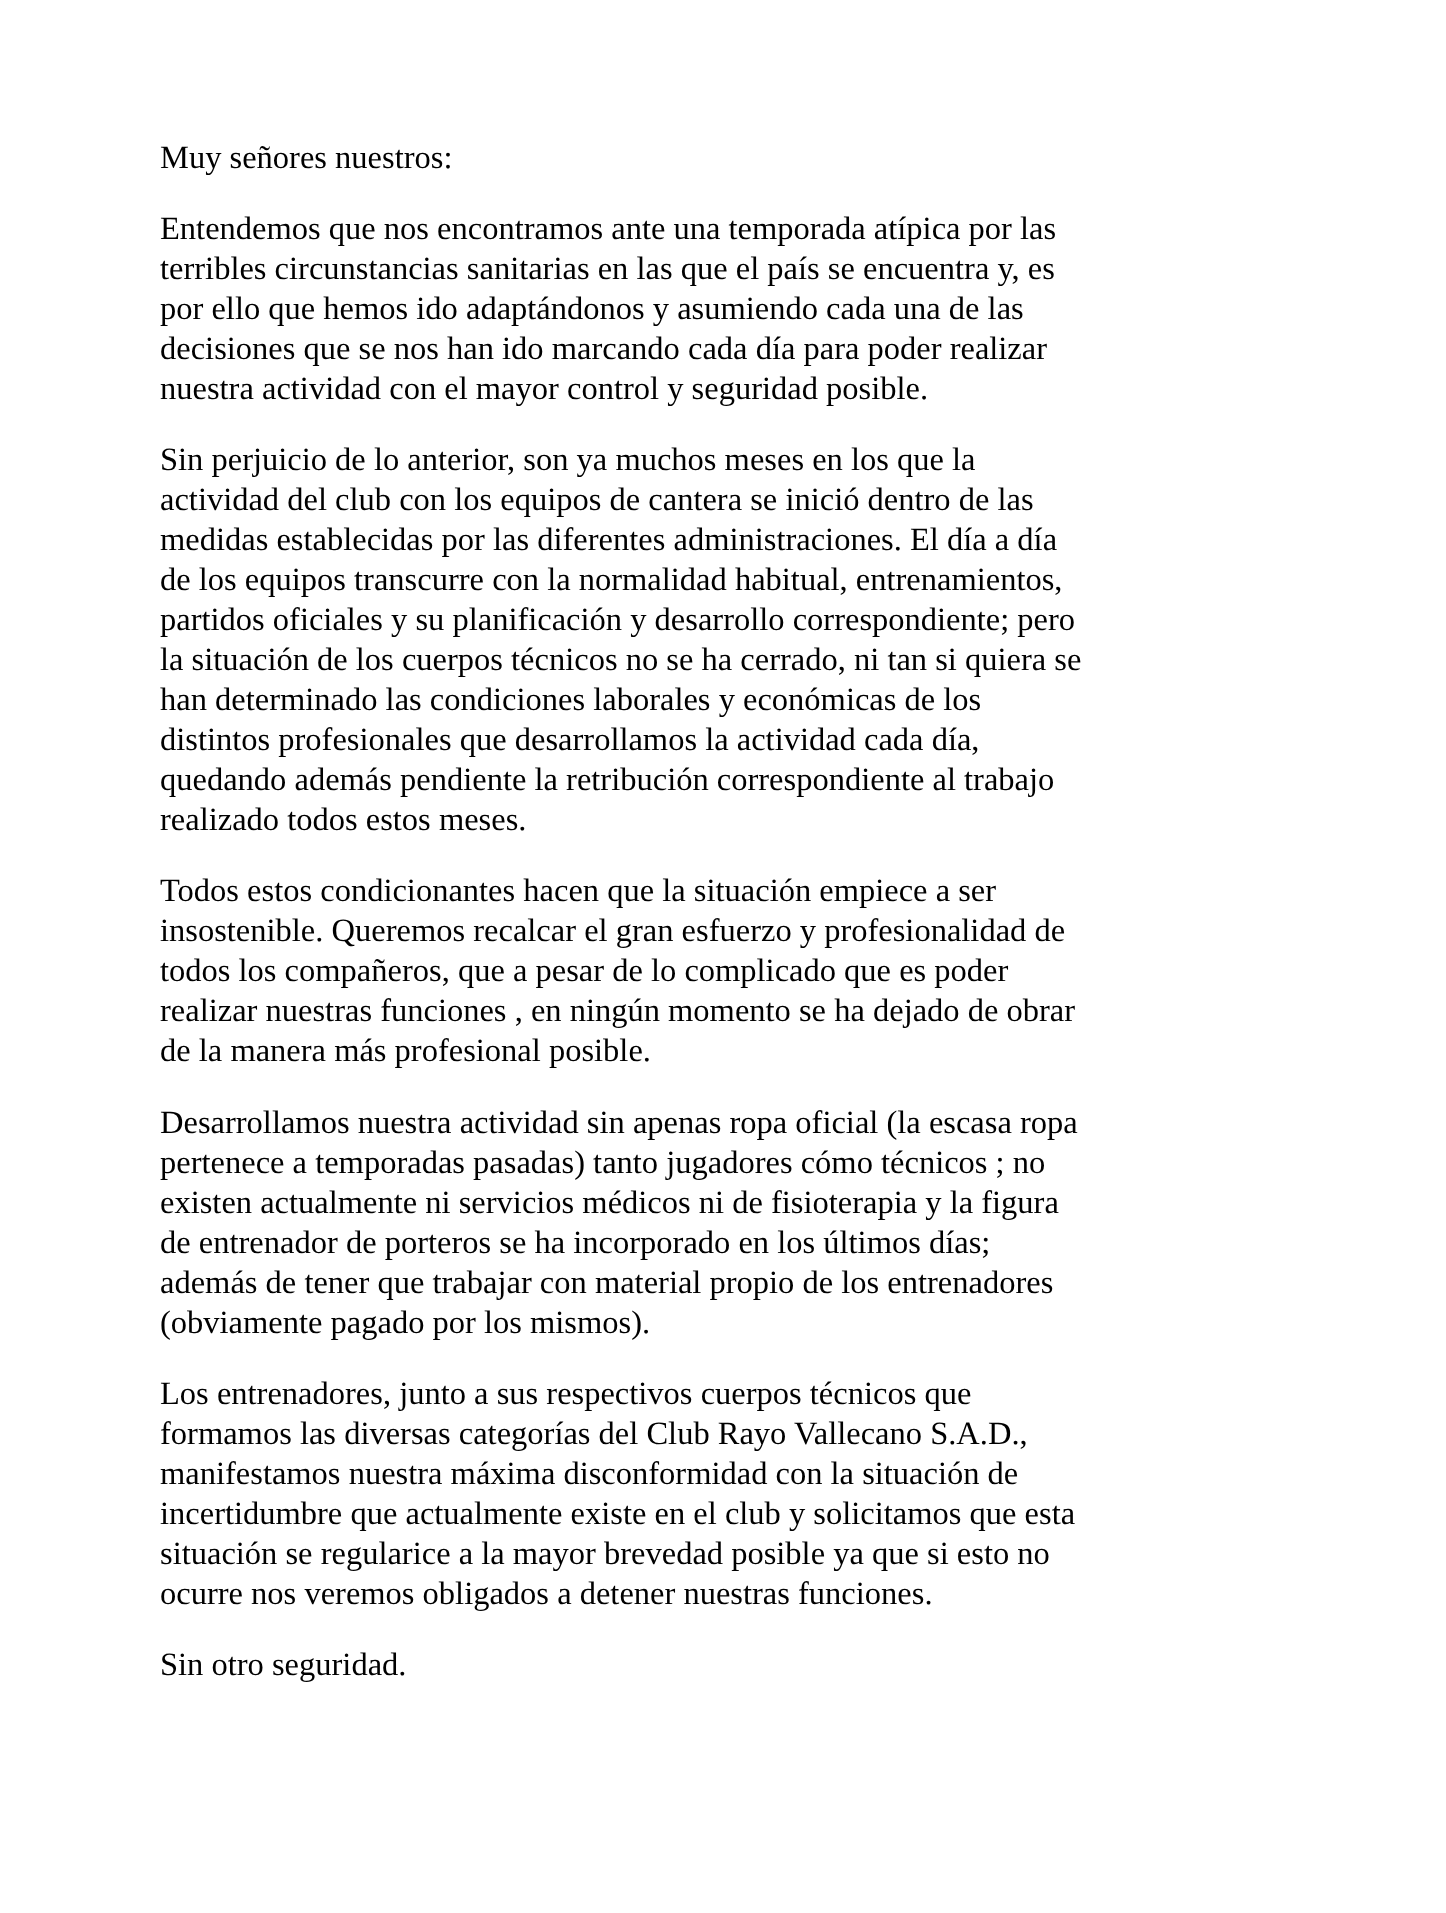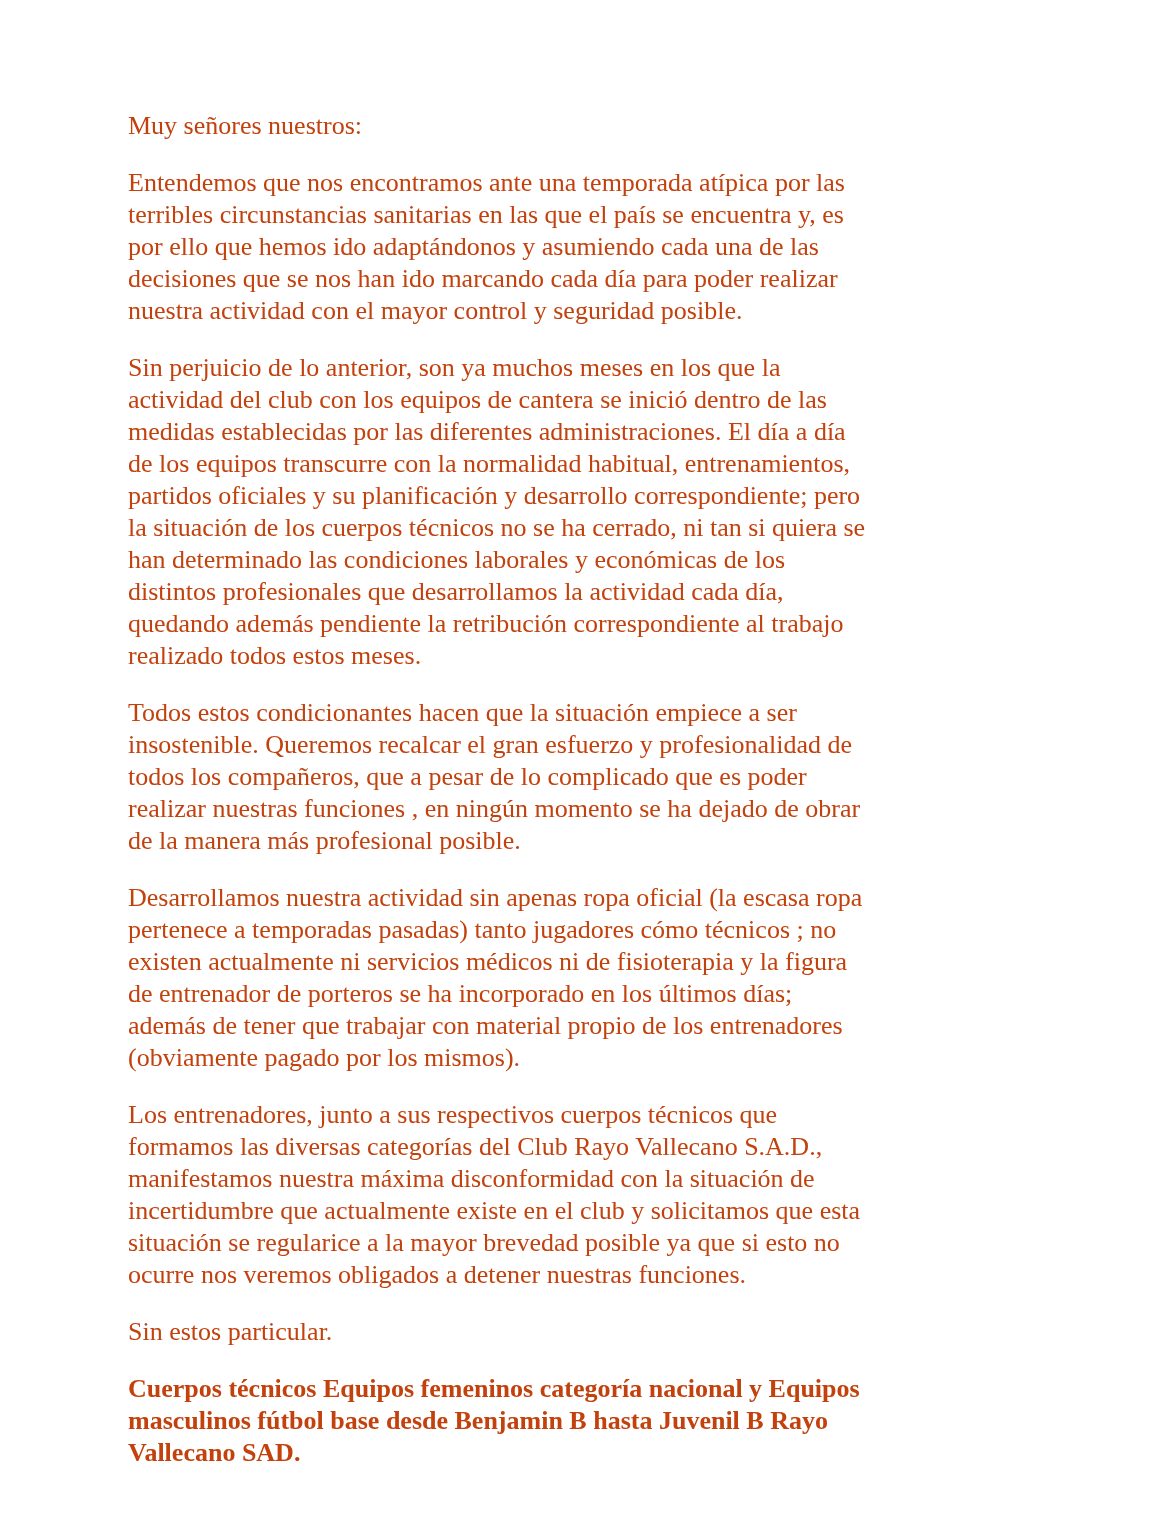--- a/index.html
+++ b/index.html
@@ -14,36 +14,35 @@
   }
   .page {
     box-sizing: border-box;
     width: 996px;
     height: 1530px;
     padding: 110px 128px 0 128px;
     background: #ffffff;
     font-family: "Liberation Serif", "DejaVu Serif", serif;
     font-size: 26px;
     line-height: 32px;
-    color: #c2410c;
+    color: #000000;
     text-align: left;
   }
   .page p {
     margin: 0 0 25px 0;
     padding: 0;
   }
   .page p.signature {
     font-weight: bold;
   }
 </style>
 </head>
 <body>
 
 <div class="page">
   <p>Muy señores nuestros:</p>
   <p>Entendemos que nos encontramos ante una temporada atípica por las terribles circunstancias sanitarias en las que el país se encuentra y, es por ello que hemos ido adaptándonos y asumiendo cada una de las decisiones que se nos han ido marcando cada día para poder realizar nuestra actividad con el mayor control y seguridad posible.</p>
   <p>Sin perjuicio de lo anterior, son ya muchos meses en los que la actividad del club con los equipos de cantera se inició dentro de las medidas establecidas por las diferentes administraciones. El día a día de los equipos transcurre con la normalidad habitual, entrenamientos, partidos oficiales y su planificación y desarrollo correspondiente; pero la situación de los cuerpos técnicos no se ha cerrado, ni tan si quiera se han determinado las condiciones laborales y económicas de los distintos profesionales que desarrollamos la actividad cada día, quedando además pendiente la retribución correspondiente al trabajo realizado todos estos meses.</p>
   <p>Todos estos condicionantes hacen que la situación empiece a ser insostenible. Queremos recalcar el gran esfuerzo y profesionalidad de todos los compañeros, que a pesar de lo complicado que es poder realizar nuestras funciones , en ningún momento se ha dejado de obrar de la manera más profesional posible.</p>
   <p>Desarrollamos nuestra actividad sin apenas ropa oficial (la escasa ropa pertenece a temporadas pasadas) tanto jugadores cómo técnicos ; no existen actualmente ni servicios médicos ni de fisioterapia y la figura de entrenador de porteros se ha incorporado en los últimos días; además de tener que trabajar con material propio de los entrenadores (obviamente pagado por los mismos).</p>
   <p>Los entrenadores, junto a sus respectivos cuerpos técnicos que formamos las diversas categorías del Club Rayo Vallecano S.A.D., manifestamos nuestra máxima disconformidad con la situación de incertidumbre que actualmente existe en el club y solicitamos que esta situación se regularice a la mayor brevedad posible ya que si esto no ocurre nos veremos obligados a detener nuestras funciones.</p>
-  <p>Sin estos particular.</p>
-  <p class="signature">Cuerpos técnicos Equipos femeninos categoría nacional y Equipos masculinos fútbol base desde Benjamin B hasta Juvenil B Rayo Vallecano SAD.</p>
+  <p>Sin otro seguridad.</p>
 </div>
 
 </body></html>

